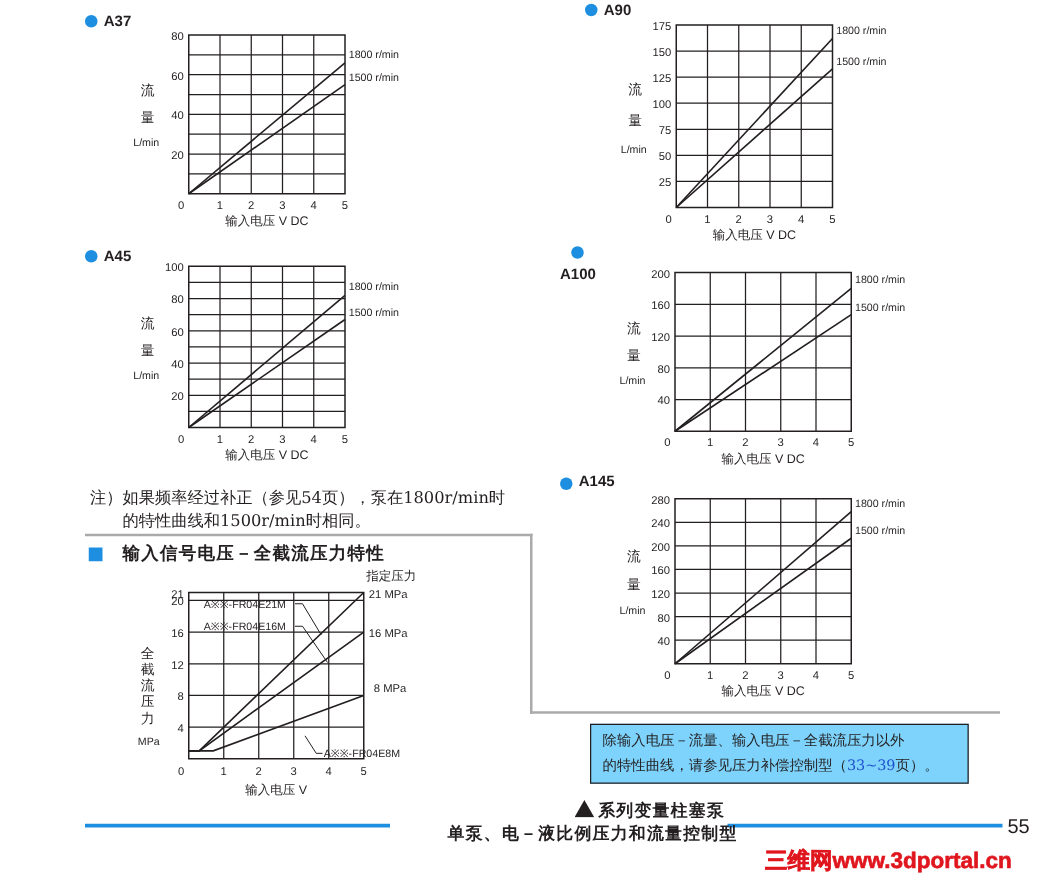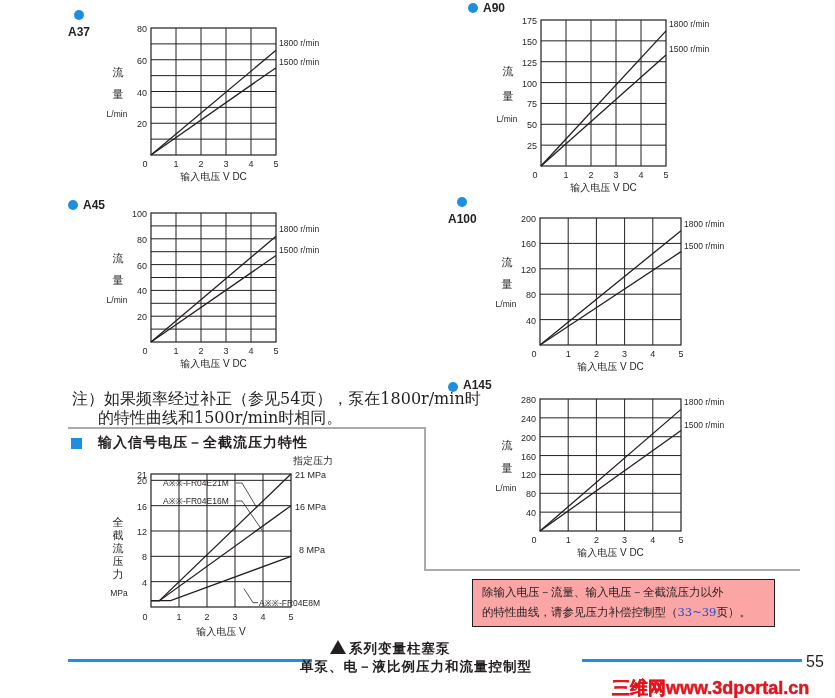--- a/index.html
+++ b/index.html
@@ -1,39 +1,39 @@
 <!DOCTYPE html>
 <html><head>
 <meta charset="utf-8">
 <style>
   html,body{margin:0;padding:0;background:#fff;}
   body{width:835px;height:698px;position:relative;overflow:hidden;font-family:"DejaVu Sans",sans-serif;color:#231f20;}
   .abs{position:absolute;}
   .chart-title{position:absolute;font-family:"Liberation Sans",sans-serif;font-weight:bold;font-size:12px;display:flex;align-items:center;gap:5px;}
   .dot{width:10px;height:10px;border-radius:50%;background:#1e8fe0;display:inline-block;}
   svg text{font-family:"Liberation Sans",sans-serif;}
-  .note{position:absolute;font-family:"DejaVu Serif",serif;font-size:16px;line-height:19px;color:#231f20;}
+  .note{position:absolute;font-family:"DejaVu Serif",serif;font-size:13px;line-height:19px;color:#231f20;}
   .sec-title{position:absolute;font-weight:bold;font-size:14px;display:flex;align-items:center;gap:16px;letter-spacing:1px;}
   .sq{width:11px;height:11px;background:#1e8fe0;display:inline-block;}
   .frame-top{position:absolute;left:68px;top:427px;width:358px;height:2px;background:#aaa;}
   .frame-v{position:absolute;left:424px;top:427px;width:2px;height:144px;background:#aaa;}
   .frame-bottom{position:absolute;left:424px;top:569px;width:376px;height:2px;background:#aaa;}
-  .info-box{position:absolute;left:472px;top:579px;width:303px;height:48px;border:1px solid #231f20;background:#fca5a5;font-family:"DejaVu Serif",serif;font-size:11.5px;line-height:20px;padding:2px 0 0 9px;box-sizing:border-box;}
+  .info-box{position:absolute;left:472px;top:579px;width:303px;height:48px;border:1px solid #231f20;background:#7dd3fc;font-family:"DejaVu Serif",serif;font-size:11.5px;line-height:20px;padding:2px 0 0 9px;box-sizing:border-box;}
   .info-box .link{color:#1e4fd0;}
   .footer-line{position:absolute;height:3px;background:#1e8fe0;}
-  .footer-text{position:absolute;font-weight:bold;font-size:13.5px;text-align:left;letter-spacing:1px;}
+  .footer-text{position:absolute;font-weight:bold;font-size:13.5px;text-align:right;letter-spacing:1px;}
   .page-num{position:absolute;left:806px;top:653px;font-family:"Liberation Sans",sans-serif;font-size:16px;}
   .watermark{position:absolute;left:612px;top:676px;font-family:"Liberation Sans",sans-serif;font-weight:bold;font-size:18px;color:#e0161e;-webkit-text-stroke:0.5px #e0161e;}
   .logo-icon{display:inline-block;width:16px;height:14px;background:#231f20;clip-path:polygon(50% 0,100% 100%,0 100%);vertical-align:-1px;margin-right:3px;}
 </style>
 </head>
 <body>
 
 <div id="fc-A37" class="abs" style="left:0;top:0;width:420px;height:190px;">
-    <div class="chart-title" style="left: 68px; top: 10px; flex-direction: column;">
+    <div class="chart-title" style="left: 68px; top: 10px;">
       <span class="dot"></span>
       <span>A37</span>
     </div>
     <svg width="420px" height="190px" style="position:absolute;left:0;top:0;overflow:visible">
       <line x1="176" y1="28" x2="176" y2="155" stroke="#231f20" stroke-width="1"></line>
       <line x1="201" y1="28" x2="201" y2="155" stroke="#231f20" stroke-width="1"></line>
       <line x1="226" y1="28" x2="226" y2="155" stroke="#231f20" stroke-width="1"></line>
       <line x1="251" y1="28" x2="251" y2="155" stroke="#231f20" stroke-width="1"></line>
       <line x1="151" y1="43.875" x2="276" y2="43.875" stroke="#231f20" stroke-width="1"></line>
       <line x1="151" y1="59.75" x2="276" y2="59.75" stroke="#231f20" stroke-width="1"></line>

